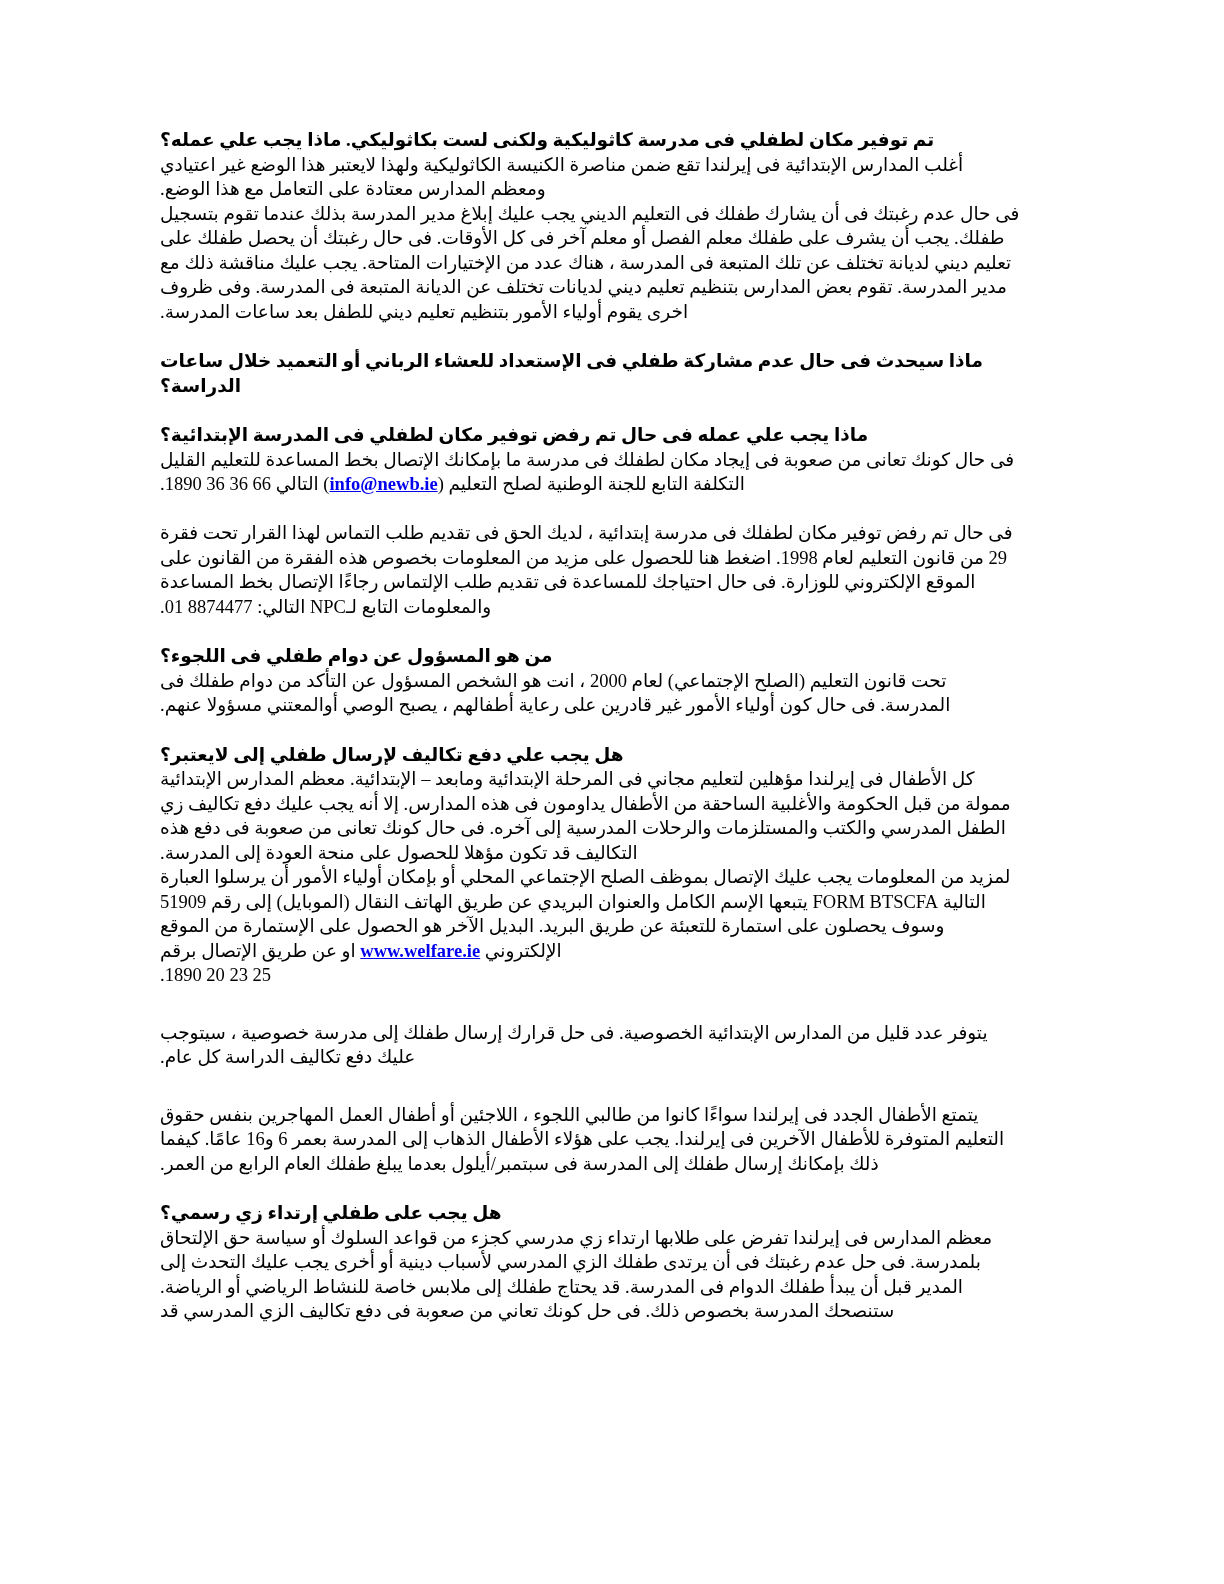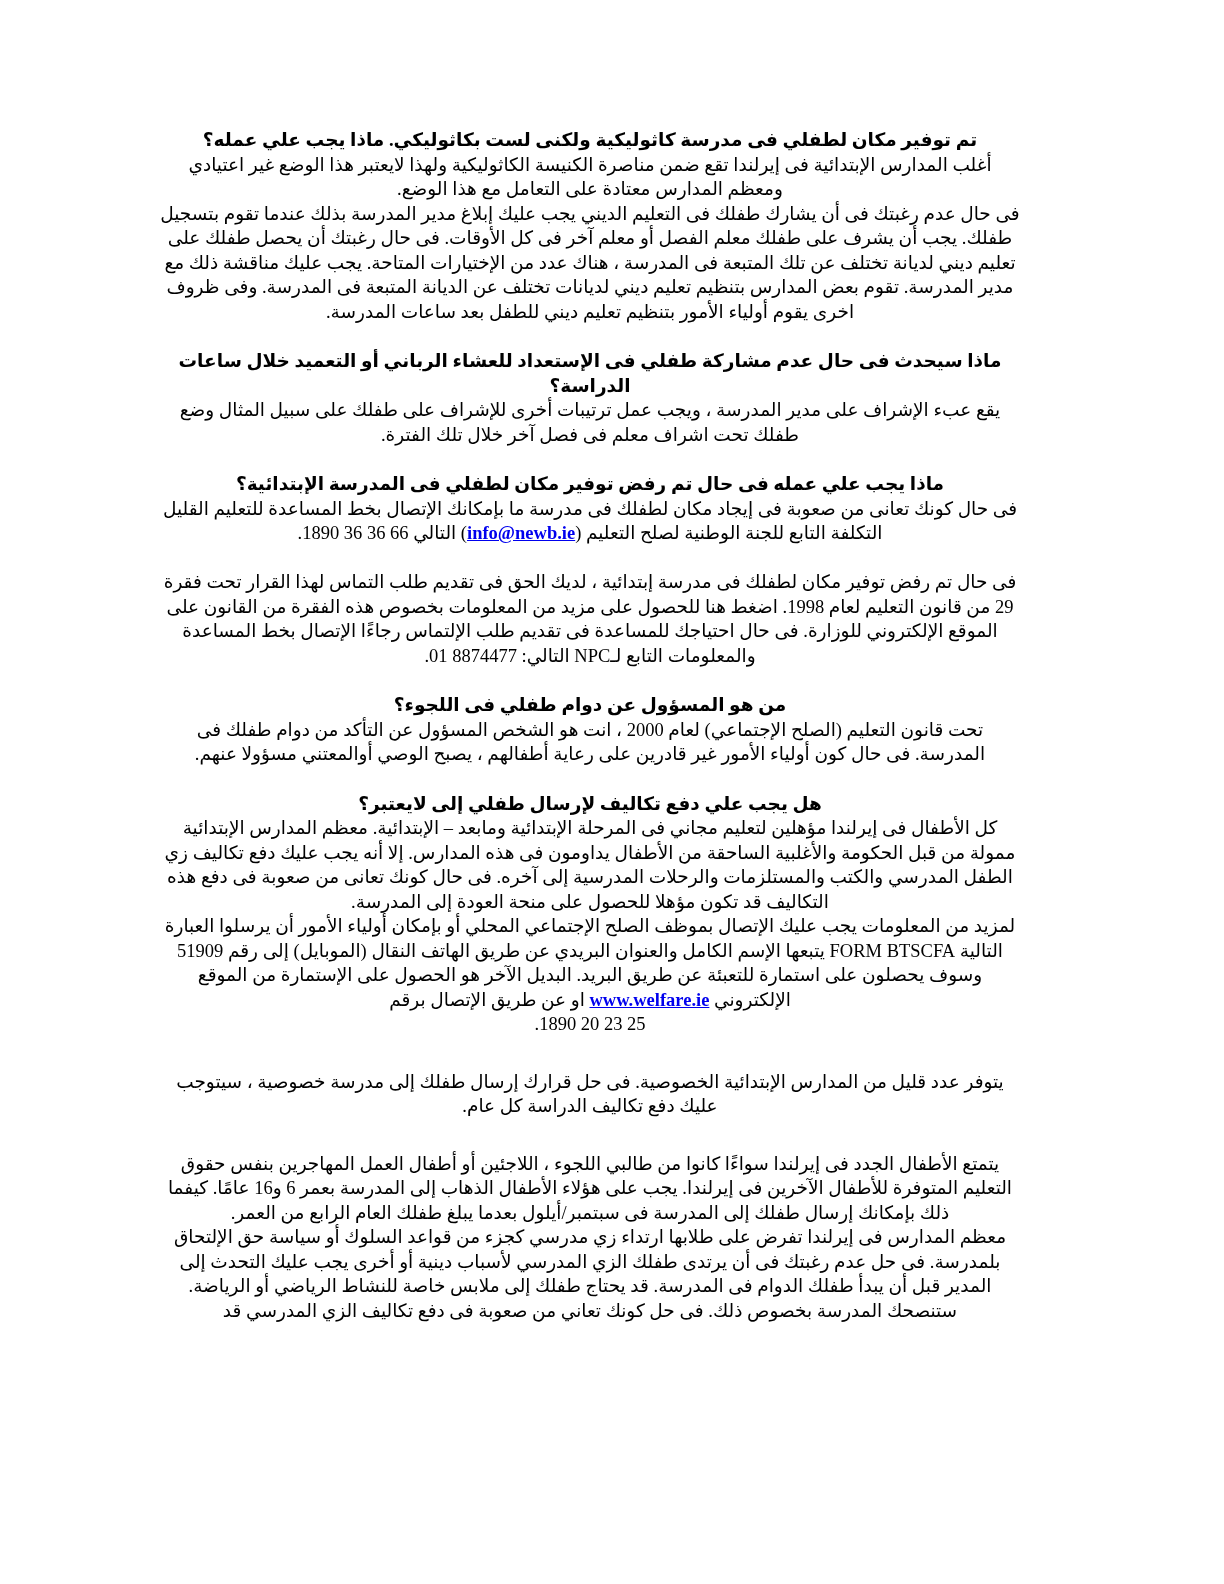--- a/index.html
+++ b/index.html
@@ -13,21 +13,21 @@
     height: 1584px;
     box-sizing: border-box;
     background: #ffffff;
     overflow: hidden;
     direction: rtl;
     padding: 128px 204px 40px 160px;
     font-family: "Liberation Serif", "DejaVu Serif", "DejaVu Sans", serif;
     font-size: 18.5px;
     line-height: 24.5px;
     color: #000000;
-    text-align: center;
+    text-align: left;
   }
   .faq-section { margin: 0; }
   .question {
     font-weight: bold;
     margin: 25px 0 0 0;
   }
   .faq-section:first-child .question { margin-top: 0; }
   .para { margin: 0; }
   .para.gap-line  { margin-top: 24.5px; }
   .para.gap-large { margin-top: 33px; }
@@ -44,21 +44,20 @@
 
 <div class="page">
   <main class="content">
       <section class="faq-section">
         <div class="question">تم توفير مكان لطفلي فى مدرسة كاثوليكية ولكنى لست بكاثوليكي. ماذا يجب علي عمله؟</div>
         <div class="para"><span>أغلب المدارس الإبتدائية فى إيرلندا تقع ضمن مناصرة الكنيسة الكاثوليكية ولهذا لايعتبر هذا الوضع غير اعتيادي ومعظم المدارس معتادة على التعامل مع هذا الوضع.</span></div>
         <div class="para"><span>فى حال عدم رغبتك فى أن يشارك طفلك فى التعليم الديني يجب عليك إبلاغ مدير المدرسة بذلك عندما تقوم بتسجيل طفلك. يجب أن يشرف على طفلك معلم الفصل أو معلم آخر فى كل الأوقات. فى حال رغبتك أن يحصل طفلك على تعليم ديني لديانة تختلف عن تلك المتبعة فى المدرسة ، هناك عدد من الإختيارات المتاحة. يجب عليك مناقشة ذلك مع مدير المدرسة. تقوم بعض المدارس بتنظيم تعليم ديني لديانات تختلف عن الديانة المتبعة فى المدرسة. وفى ظروف اخرى يقوم أولياء الأمور بتنظيم تعليم ديني للطفل بعد ساعات المدرسة.</span></div>
       </section>
       <section class="faq-section">
         <div class="question">ماذا سيحدث فى حال عدم مشاركة طفلي فى الإستعداد للعشاء الرباني أو التعميد خلال ساعات الدراسة؟</div>
-        <div class="para"><span>يقع عبء الإشراف على مدير المدرسة ، ويجب عمل ترتيبات أخرى للإشراف على طفلك على سبيل المثال وضع طفلك تحت اشراف معلم فى فصل آخر خلال تلك الفترة.</span></div>
       </section>
       <section class="faq-section">
         <div class="question">ماذا يجب علي عمله فى حال تم رفض توفير مكان لطفلي فى المدرسة الإبتدائية؟</div>
         <div class="para"><span>فى حال كونك تعانى من صعوبة فى إيجاد مكان لطفلك فى مدرسة ما بإمكانك الإتصال بخط المساعدة للتعليم القليل التكلفة التابع للجنة الوطنية لصلح التعليم (</span><a class="link">info@newb.ie</a><span>) التالي 66 36 36 1890.</span></div>
         <div class="para gap-line"><span>فى حال تم رفض توفير مكان لطفلك فى مدرسة إبتدائية ، لديك الحق فى تقديم طلب التماس لهذا القرار تحت فقرة 29 من قانون التعليم لعام 1998. اضغط هنا للحصول على مزيد من المعلومات بخصوص هذه الفقرة من القانون على الموقع الإلكتروني للوزارة. فى حال احتياجك للمساعدة فى تقديم طلب الإلتماس رجاءًا الإتصال بخط المساعدة والمعلومات التابع لـNPC التالي: 8874477 01.</span></div>
       </section>
       <section class="faq-section">
         <div class="question">من هو المسؤول عن دوام طفلي فى اللجوء؟</div>
         <div class="para"><span>تحت قانون التعليم (الصلح الإجتماعي) لعام 2000 ، انت هو الشخص المسؤول عن التأكد من دوام طفلك فى المدرسة. فى حال كون أولياء الأمور غير قادرين على رعاية أطفالهم ، يصبح الوصي أوالمعتني مسؤولا عنهم.</span></div>
       </section>
@@ -66,16 +65,17 @@
         <div class="question">هل يجب علي دفع تكاليف لإرسال طفلي إلى لايعتبر؟</div>
         <div class="para"><span>كل الأطفال فى إيرلندا مؤهلين لتعليم مجاني فى المرحلة الإبتدائية ومابعد – الإبتدائية. معظم المدارس الإبتدائية ممولة من قبل الحكومة والأغلبية الساحقة من الأطفال يداومون فى هذه المدارس. إلا أنه يجب عليك دفع تكاليف زي الطفل المدرسي والكتب والمستلزمات والرحلات المدرسية إلى آخره. فى حال كونك تعانى من صعوبة فى دفع هذه التكاليف قد تكون مؤهلا للحصول على منحة العودة إلى المدرسة.</span></div>
         <div class="para"><span>لمزيد من المعلومات يجب عليك الإتصال بموظف الصلح الإجتماعي المحلي أو بإمكان أولياء الأمور أن يرسلوا العبارة التالية FORM BTSCFA يتبعها الإسم الكامل والعنوان البريدي عن طريق الهاتف النقال (الموبايل) إلى رقم 51909 وسوف يحصلون على استمارة للتعبئة عن طريق البريد. البديل الآخر هو الحصول على الإستمارة من الموقع الإلكتروني </span><a class="link">www.welfare.ie</a><span> او عن طريق الإتصال برقم</span></div>
         <div class="para indent-right"><span>25 23 20 1890.</span></div>
       </section>
       <section class="faq-section">
         <div class="para gap-large"><span>يتوفر عدد قليل من المدارس الإبتدائية الخصوصية. فى حل قرارك إرسال طفلك إلى مدرسة خصوصية ، سيتوجب عليك دفع تكاليف الدراسة كل عام.</span></div>
         <div class="para gap-large"><span>يتمتع الأطفال الجدد فى إيرلندا سواءًا كانوا من طالبي اللجوء ، اللاجئين أو أطفال العمل المهاجرين بنفس حقوق التعليم المتوفرة للأطفال الآخرين فى إيرلندا. يجب على هؤلاء الأطفال الذهاب إلى المدرسة بعمر 6 و16 عامًا. كيفما ذلك بإمكانك إرسال طفلك إلى المدرسة فى سبتمبر/أيلول بعدما يبلغ طفلك العام الرابع من العمر.</span></div>
       </section>
       <section class="faq-section">
+        <div class="question">هل يجب على طفلي إرتداء زي رسمي؟</div>
         <div class="para"><span>معظم المدارس فى إيرلندا تفرض على طلابها ارتداء زي مدرسي كجزء من قواعد السلوك أو سياسة حق الإلتحاق بلمدرسة. فى حل عدم رغبتك فى أن يرتدى طفلك الزي المدرسي لأسباب دينية أو أخرى يجب عليك التحدث إلى المدير قبل أن يبدأ طفلك الدوام فى المدرسة. قد يحتاج طفلك إلى ملابس خاصة للنشاط  الرياضي أو الرياضة. ستنصحك المدرسة بخصوص ذلك. فى حل كونك تعاني من صعوبة فى دفع تكاليف الزي المدرسي قد</span></div>
       </section>
     </main>
 </div>
 
 </body></html>

